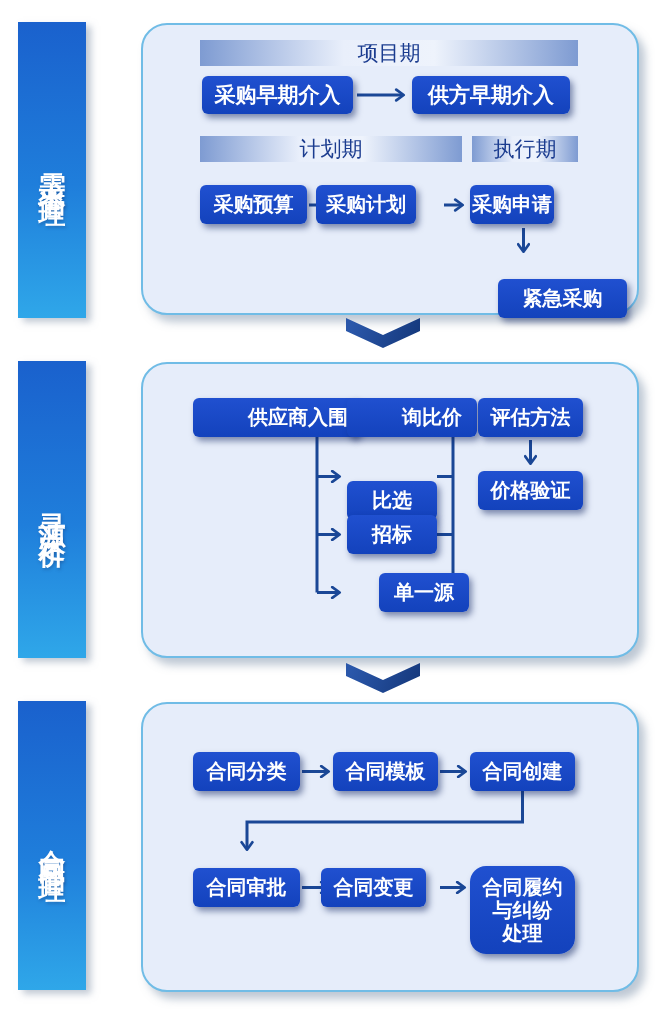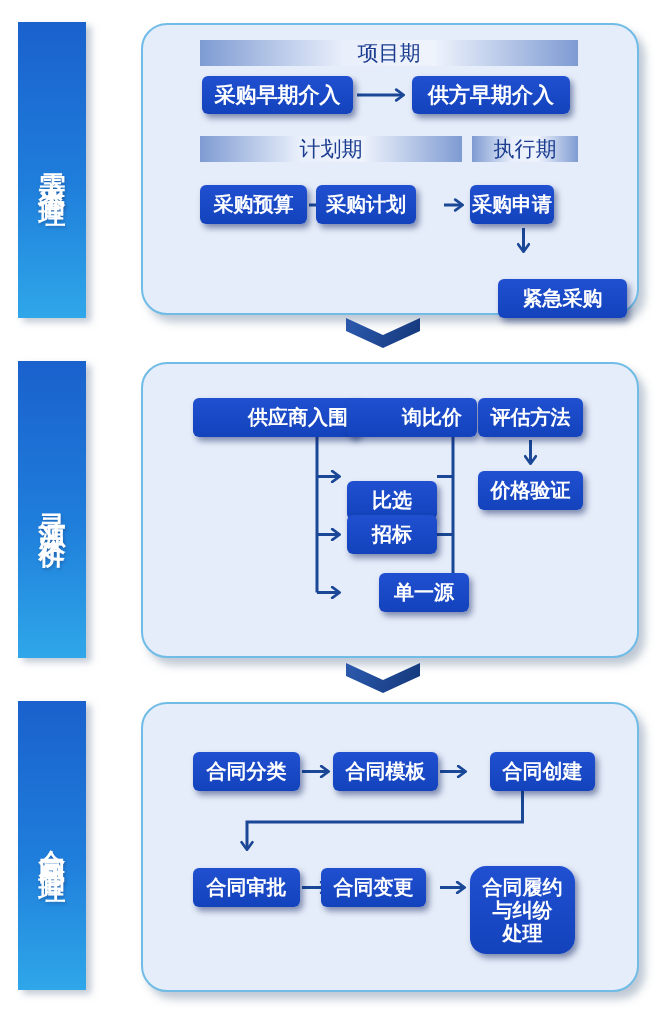--- a/index.html
+++ b/index.html
@@ -59,21 +59,21 @@
   .n-urgent{left:498px;top:259px;width:129px;height:39px;margin-top:20px;}
   .n-shortlist{left:193px;top:398px;width:122px;height:39px;padding-left:44px;}
   .n-inquiry{left:347px;top:398px;width:90px;height:39px;padding-left:40px;}
   .n-compare{left:347px;top:457px;width:90px;height:39px;margin-top:24px;}
   .n-bidding{left:347px;top:515px;width:90px;height:39px;}
   .n-single{left:347px;top:573px;width:90px;height:39px;margin-left:32px;}
   .n-eval{left:478px;top:398px;width:105px;height:39px;}
   .n-price{left:478px;top:471px;width:105px;height:39px;}
   .n-classify{left:193px;top:752px;width:107px;height:39px;}
   .n-template{left:333px;top:752px;width:105px;height:39px;}
-  .n-create{left:470px;top:752px;width:105px;height:39px;margin-left:20px;}
+  .n-create{left:470px;top:752px;width:105px;height:39px;}
   .n-approve{left:193px;top:868px;width:107px;height:39px;}
   .n-change{left:321px;top:868px;width:105px;height:39px;text-align:center;}
   .n-perform{left:470px;top:866px;width:105px;height:88px;border-radius:16px;white-space:pre-line;}
   
   .connectors{position:absolute;left:0;top:0;z-index:2;pointer-events:none;}
   
   .chev{
     position:absolute;left:346px;width:74px;height:30px;
     background:linear-gradient(115deg,#2a57aa 10%,#163a7e 90%);
     clip-path:polygon(0 0,37px 17px,74px 0,74px 13px,37px 30px,0 13px);

